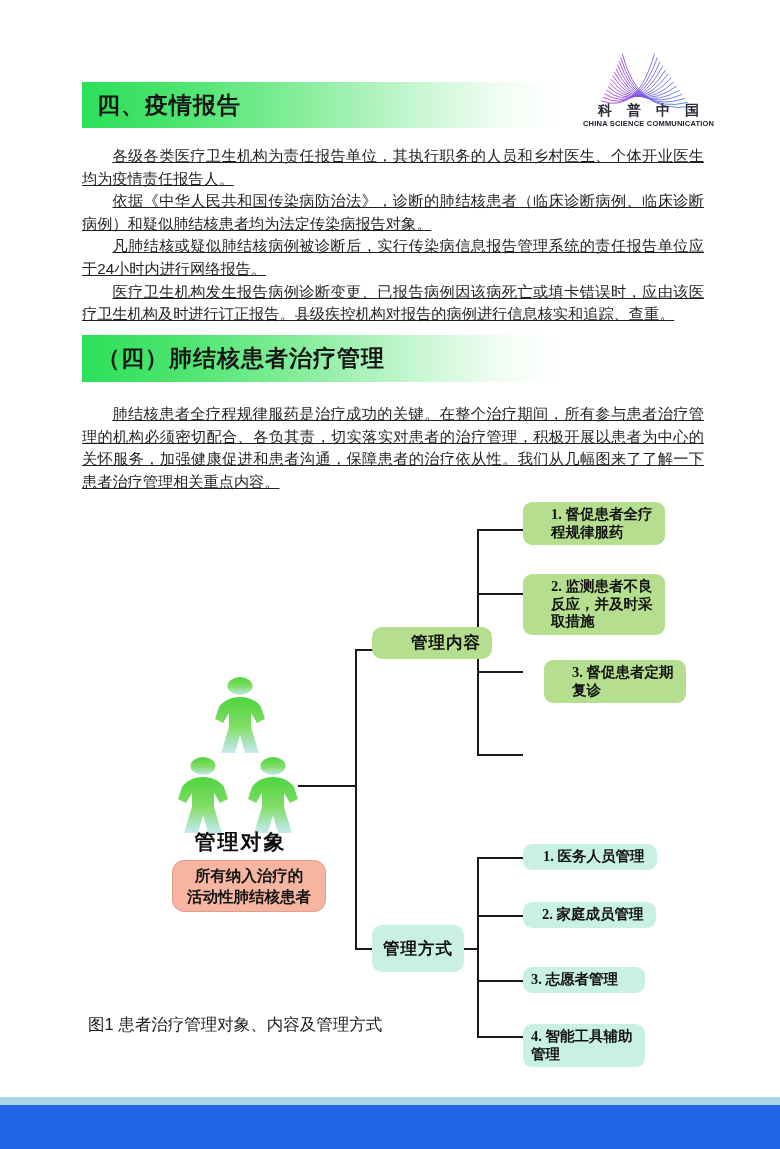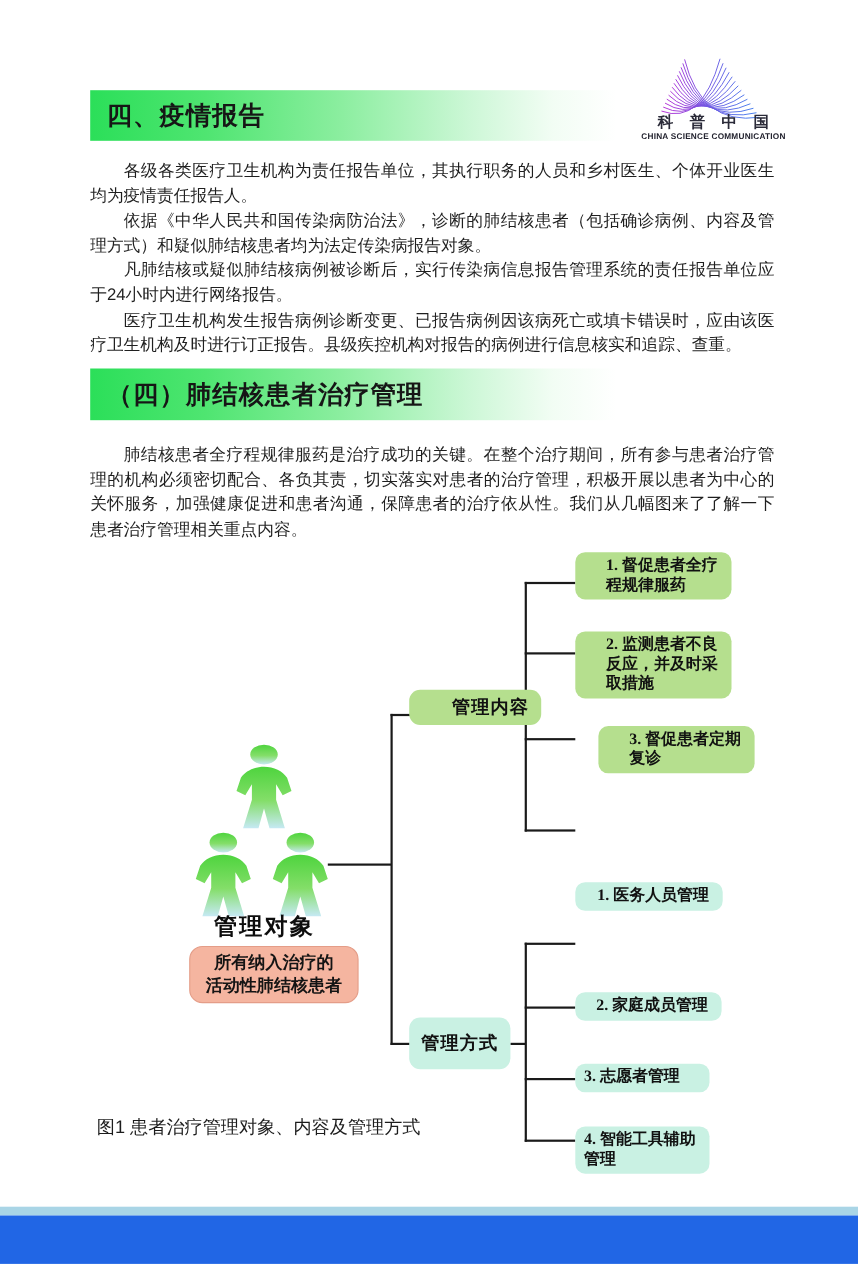--- a/index.html
+++ b/index.html
@@ -13,21 +13,21 @@
     background:linear-gradient(90deg,#2bdf59 0%,#4fe571 22%,#8ceea0 48%,#ccf7d6 72%,#f2fdf4 88%,#ffffff 100%);
     display:flex; align-items:center;
   }
   .hbar span{
     font-size:23px; font-weight:bold; color:#161616; padding-left:15px;
     letter-spacing:1px;
   }
   
   .bodyblock{
     position:absolute; left:82px; width:622px;
-    font-size:15.2px; line-height:22.6px; color:#1f1f1f; text-align:justify;
+    font-size:15.2px; line-height:22.6px; color:#1f1f1f; text-align:justify;text-decoration:underline;
   }
   .bodyblock p{margin:0; text-indent:2em;}
   
   .logo{position:absolute; left:583px; top:42px; width:128px; height:86px;}
   .logo svg{position:absolute; left:10px; top:0;}
   .logo .cn{
     position:absolute; left:0; top:60px; width:126px; text-align:center;
     font-size:14px; font-weight:bold; color:#2a2a38; letter-spacing:15px; text-indent:15px;
     white-space:nowrap;
   }
@@ -101,21 +101,21 @@
     </svg>
     <div class="cn">科普中国</div>
     <div class="en">CHINA SCIENCE COMMUNICATION</div>
   </div>
 
   <div class="hbar" style="top:82px;">
     <span>四、疫情报告</span>
   </div>
   <div class="bodyblock" style="top:145px;">
     <p>各级各类医疗卫生机构为责任报告单位，其执行职务的人员和乡村医生、个体开业医生均为疫情责任报告人。</p>
-    <p>依据《中华人民共和国传染病防治法》，诊断的肺结核患者（包括确诊病例、内容及管理方式）和疑似肺结核患者均为法定传染病报告对象。</p>
+    <p>依据《中华人民共和国传染病防治法》，诊断的肺结核患者（临床诊断病例、临床诊断病例）和疑似肺结核患者均为法定传染病报告对象。</p>
     <p>凡肺结核或疑似肺结核病例被诊断后，实行传染病信息报告管理系统的责任报告单位应于24小时内进行网络报告。</p>
     <p>医疗卫生机构发生报告病例诊断变更、已报告病例因该病死亡或填卡错误时，应由该医疗卫生机构及时进行订正报告。县级疾控机构对报告的病例进行信息核实和追踪、查重。</p>
   </div>
 
   <div class="hbar" style="top:335px;height:47px;">
     <span>（四）肺结核患者治疗管理</span>
   </div>
   <div class="bodyblock" style="top:403px;">
     <p>肺结核患者全疗程规律服药是治疗成功的关键。在整个治疗期间，所有参与患者治疗管理的机构必须密切配合、各负其责，切实落实对患者的治疗管理，积极开展以患者为中心的关怀服务，加强健康促进和患者沟通，保障患者的治疗依从性。我们从几幅图来了了解一下患者治疗管理相关重点内容。</p>
   </div>
@@ -160,21 +160,21 @@
   <div class="dline" style="left:477px;top:980px;width:46px;height:2px;"></div>
   <div class="dline" style="left:477px;top:1036px;width:46px;height:2px;"></div>
 
   <div class="nodebox node-main leaf-green" style="left:372px;top:627px;">管理内容</div>
   <div class="nodebox node-main leaf-cyan" style="left:372px;top:925px;height:47px;">管理方式</div>
 
   <div class="leaf leaf-green" style="left:523px;top:502px;">1. 督促患者全疗程规律服药</div>
   <div class="leaf leaf-green" style="left:523px;top:574px;">2. 监测患者不良反应，并及时采取措施</div>
   <div class="leaf leaf-green" style="left:544px;top:660px;">3. 督促患者定期复诊</div>
 
-  <div class="leaf leaf-cyan" style="left:523px;top:802px;padding-left:20px;">1. 医务人员管理</div>
+  <div class="leaf leaf-cyan" style="left:523px;top:844px;padding-left:20px;">1. 医务人员管理</div>
   <div class="leaf leaf-cyan" style="left:523px;top:902px;padding-left:19px;">2. 家庭成员管理</div>
   <div class="leaf leaf-cyan" style="left:523px;top:967px;">3. 志愿者管理</div>
   <div class="leaf leaf-cyan" style="left:523px;top:1024px;">4. 智能工具辅助管理</div>
 
   <div class="caption">图1  患者治疗管理对象、内容及管理方式</div>
 
   <div class="bottom-strip"></div>
   <div class="bottom-bar"></div>
 
 </div>

